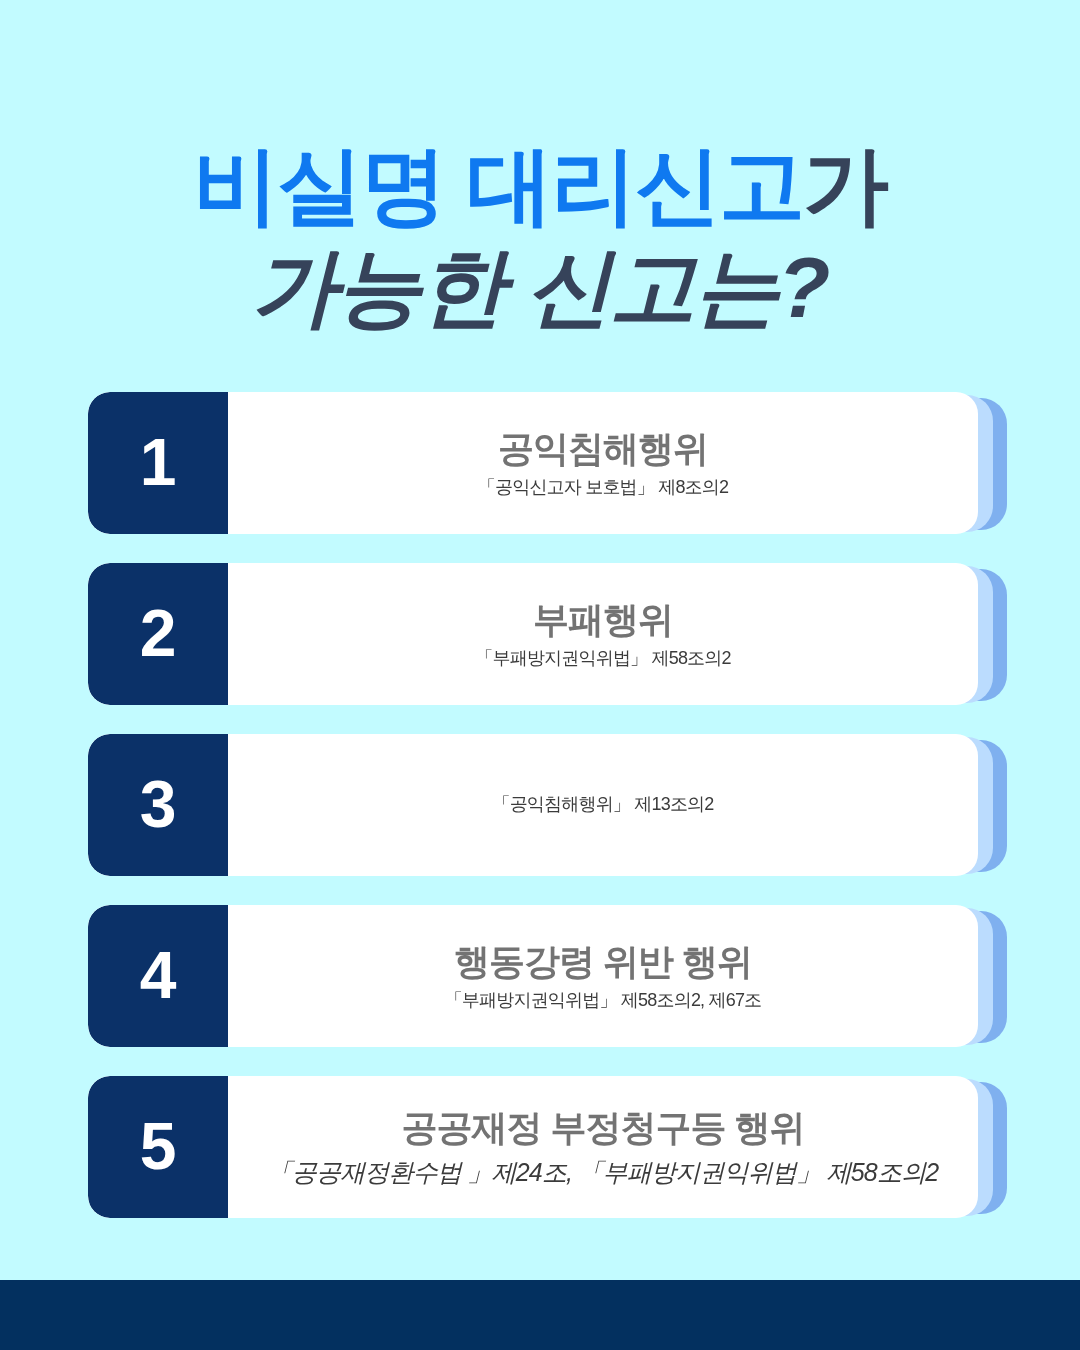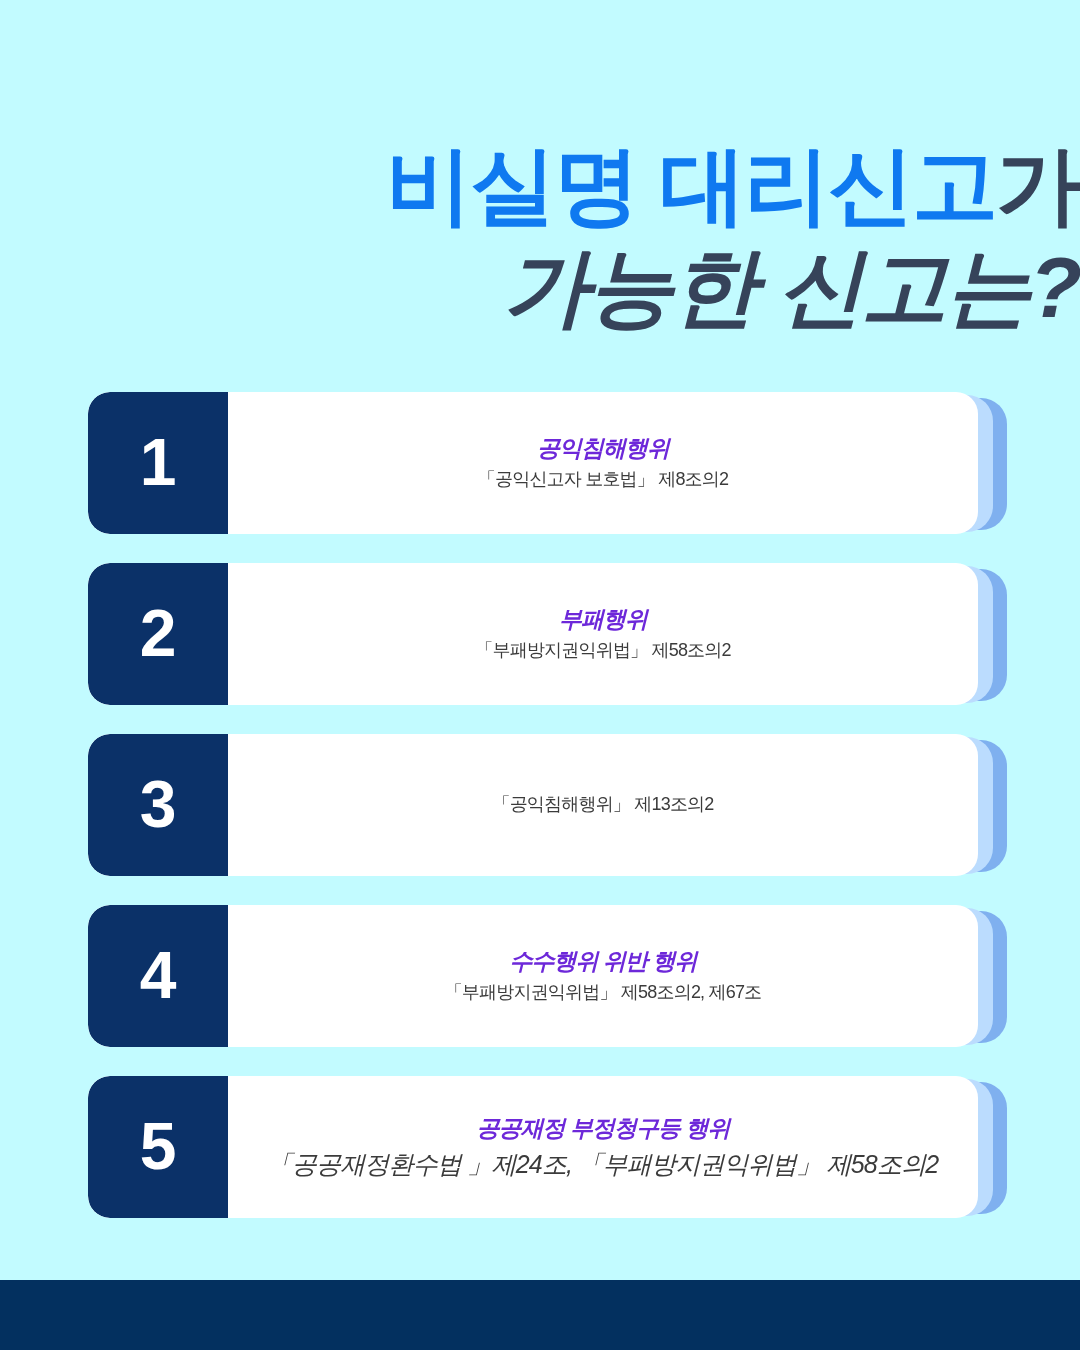--- a/index.html
+++ b/index.html
@@ -14,21 +14,21 @@
     overflow: hidden;
     position: relative;
   }
 
   
   .title-block {
     position: absolute;
     top: 142px;
     left: 0;
     width: 1080px;
-    text-align: right;
+    text-align: center;
     line-height: 1.0;
   }
   .title-line {
     display: block;
     font-size: 86px;
     font-weight: 900;
     letter-spacing: -2px;
     white-space: nowrap;
   }
   .title-line-1 { margin-bottom: 8px; }
@@ -98,28 +98,27 @@
   }
   .card-text {
     flex: 1 1 auto;
     display: flex;
     flex-direction: column;
     align-items: center;
     justify-content: center;
     padding: 0 14px;
   }
   .card-title {
-    color: #6d28d9;
-    font-size: 23px;
+    color: #737373;
+    font-size: 36px;
     font-weight: 900;
     letter-spacing: -1px;
     line-height: 1.15;
     white-space: nowrap;
     margin-bottom: 8px;
-    font-style: italic;
   }
   .card-sub {
     color: #3b3b3b;
     font-size: 18px;
     font-weight: 400;
     letter-spacing: -0.8px;
     line-height: 1.2;
     white-space: nowrap;
   }
   .card-sub-small { font-size: 25px; font-style: italic; }
@@ -178,21 +177,21 @@
       </div>
     </div>
   </div>
 
   <div class="card">
     <div class="shadow-back"></div>
     <div class="shadow-mid"></div>
     <div class="card-body">
       <div class="num-box">4</div>
       <div class="card-text">
-        <div class="card-title">수수행위 위반 행위</div>
+        <div class="card-title">행동강령 위반 행위</div>
         <div class="card-sub">「부패방지권익위법」 제58조의2, 제67조</div>
       </div>
     </div>
   </div>
 
   <div class="card">
     <div class="shadow-back"></div>
     <div class="shadow-mid"></div>
     <div class="card-body">
       <div class="num-box">5</div>

